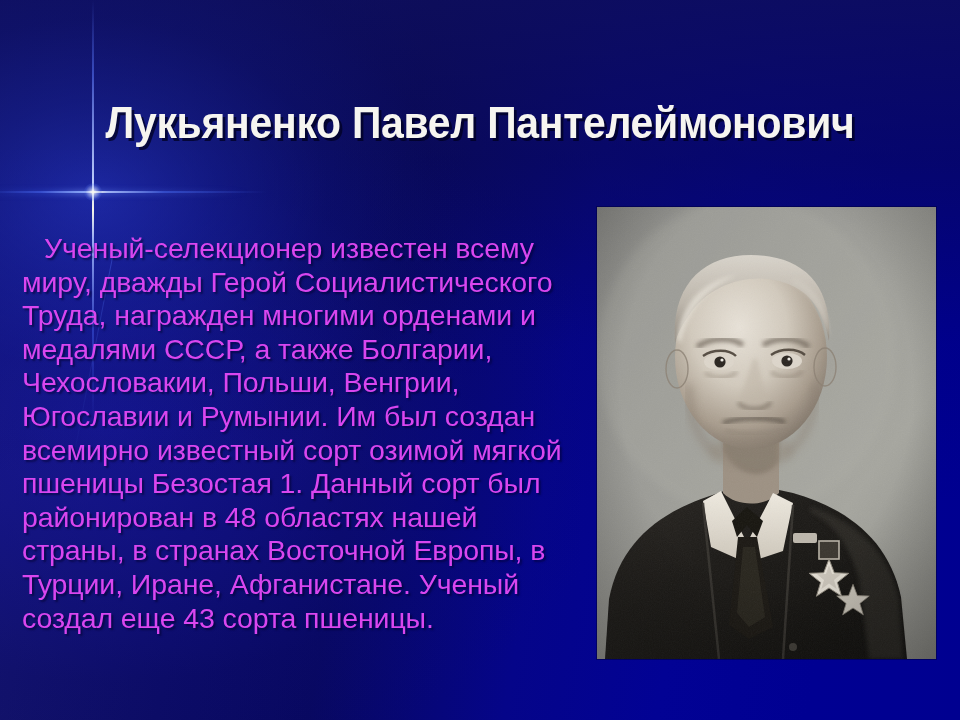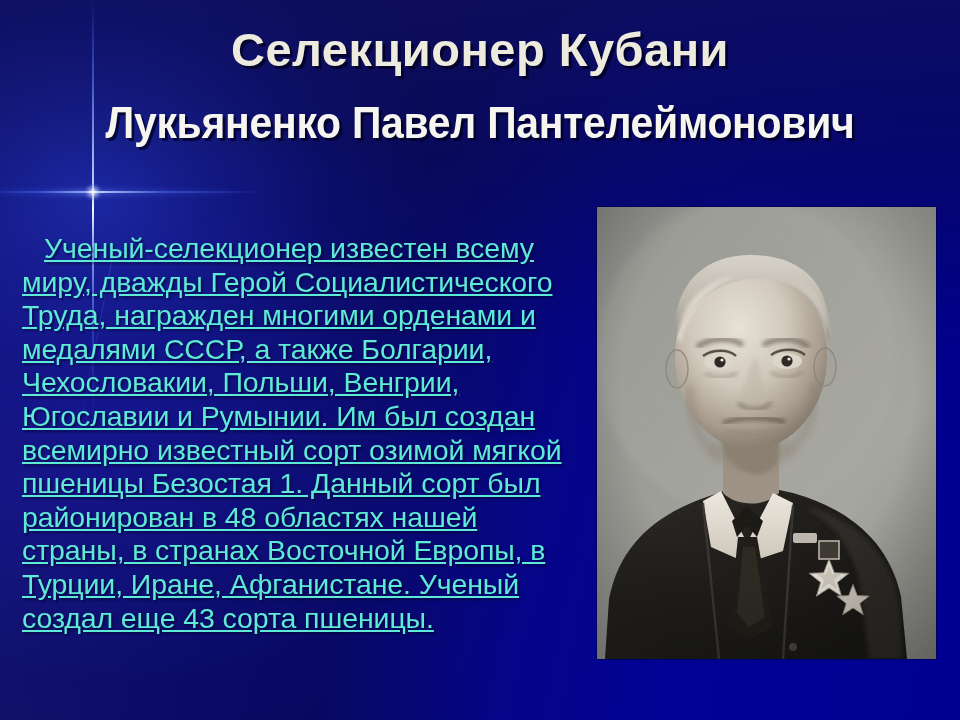--- a/index.html
+++ b/index.html
@@ -164,25 +164,24 @@
   }
 
   
   .body-text {
     position: absolute;
     left: 22px;
     top: 232px;
     width: 540px;
     font-size: 28.5px;
     line-height: 33.6px;
-    color: #5eead4;
+    color: #d946ef;
     text-indent: 22px;
     text-shadow: 2px 2px 2px rgba(0,0,40,0.55);
     letter-spacing: -0.1px;
-    text-decoration: underline;
   }
 
   
   .photo-frame {
     position: absolute;
     left: 597px;
     top: 207px;
     width: 339px;
     height: 452px;
     overflow: hidden;
@@ -202,21 +201,20 @@
   <div class="bg-glow"></div>
 
   <div class="sparkle">
     <div class="spark-h2"></div>
     <div class="spark-v"></div>
     <div class="spark-h"></div>
     <div class="spark-core"></div>
     <div class="spark-diag"></div>
   </div>
 
-  <div class="title-1">Селекционер Кубани</div>
   <div class="title-2">Лукьяненко Павел Пантелеймонович</div>
 
   <div class="body-text">Ученый-селекционер   известен всему миру, дважды Герой Социалистического Труда, награжден многими орденами и медалями СССР, а также Болгарии, Чехословакии, Польши, Венгрии, Югославии и Румынии. Им был создан всемирно известный сорт озимой мягкой пшеницы Безостая 1. Данный сорт был районирован в 48 областях нашей страны, в странах Восточной Европы, в Турции, Иране, Афганистане. Ученый создал еще 43 сорта пшеницы.</div>
 
   <div class="photo-frame">
     <svg class="photo-svg" viewBox="0 0 339 452" preserveAspectRatio="none">
       <defs>
         <linearGradient id="bgGrad" x1="0" y1="0" x2="1" y2="1">
           <stop offset="0%" stop-color="#8e8e8a"></stop>
           <stop offset="35%" stop-color="#9b9b96"></stop>

